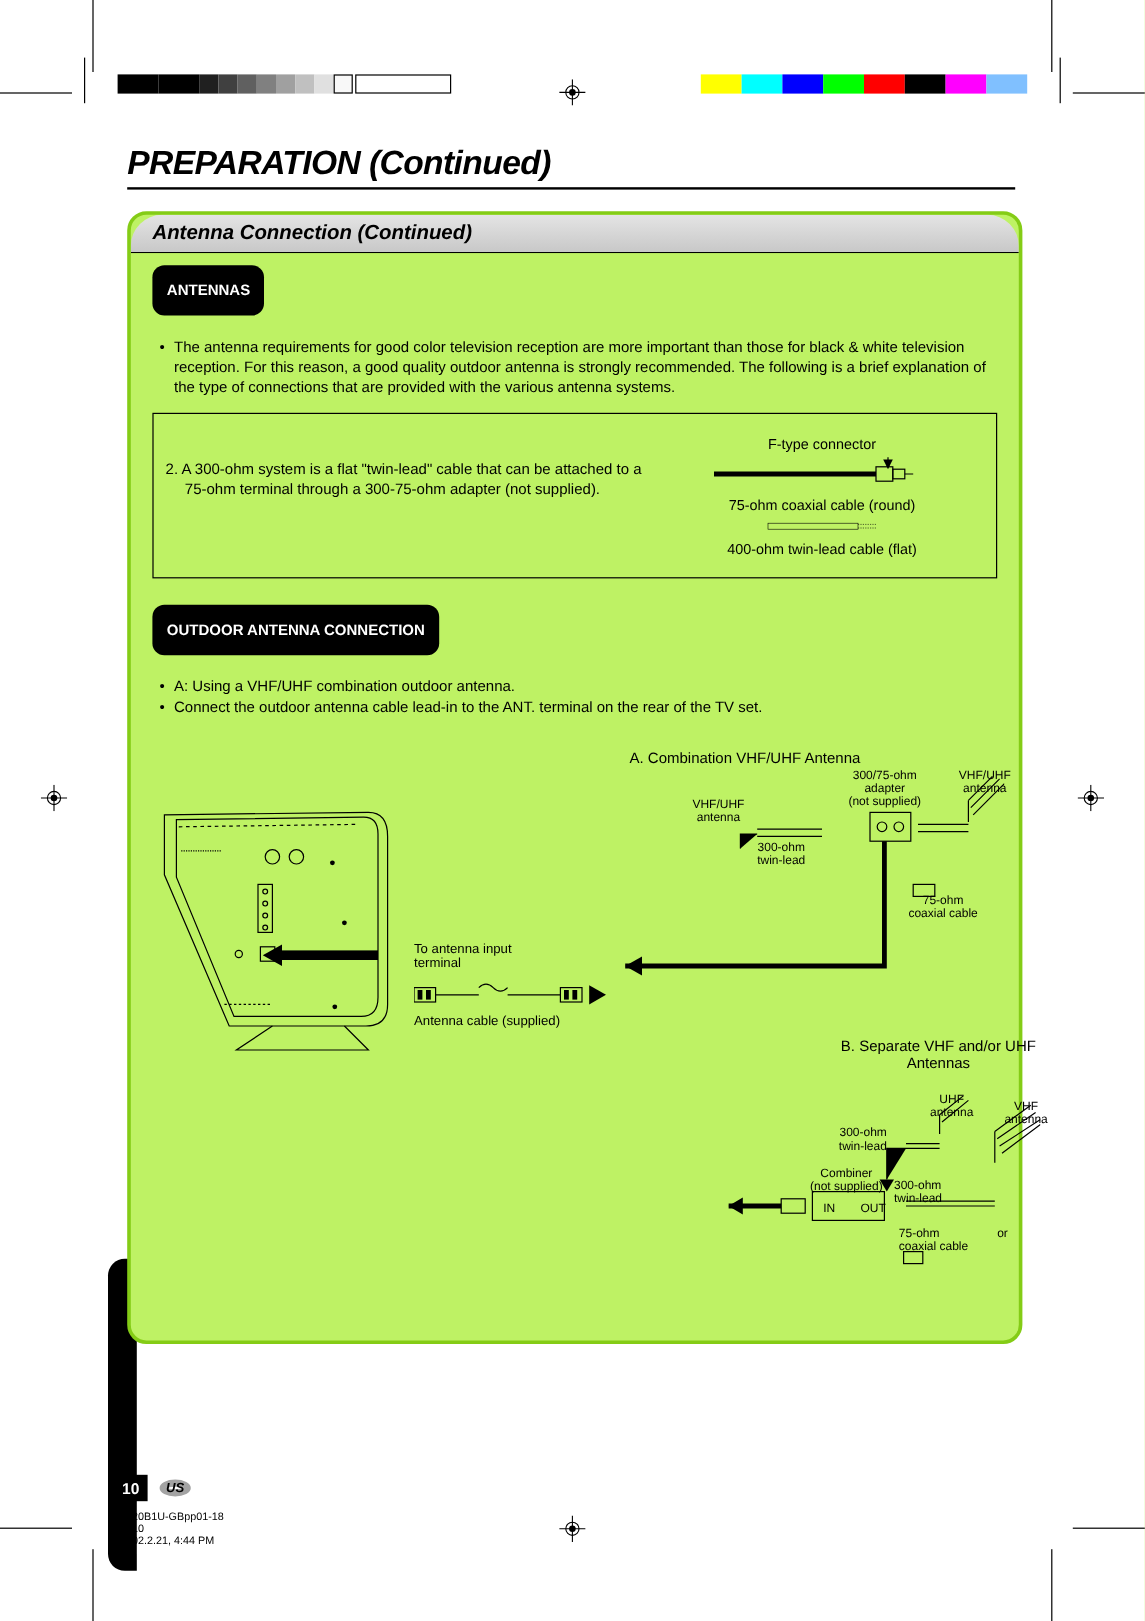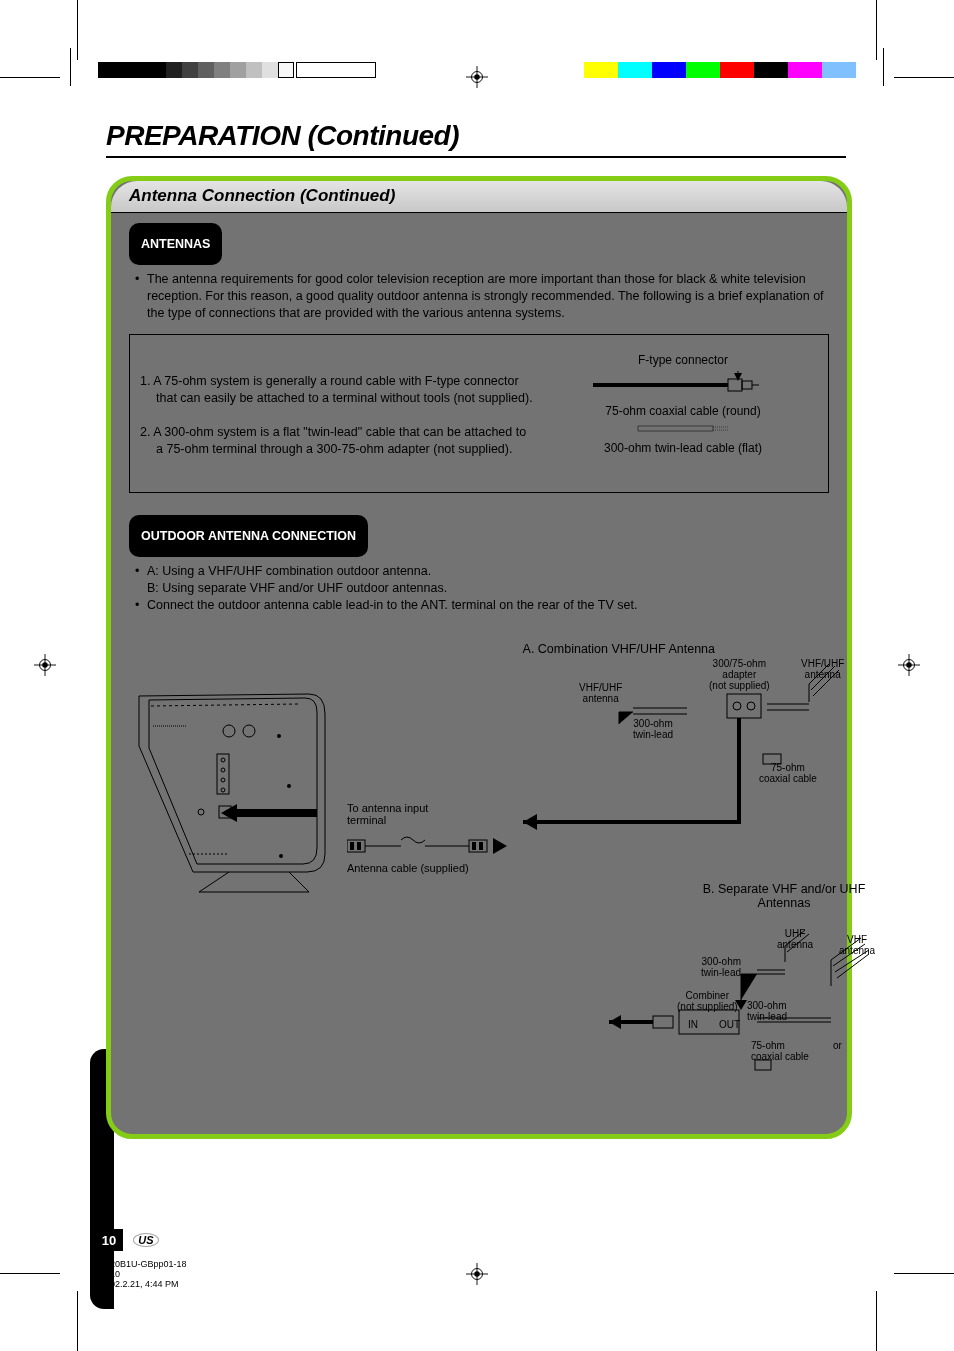--- a/index.html
+++ b/index.html
@@ -65,25 +65,25 @@
   }
   .page-title {
     font-size: 28px;
     font-weight: bold;
     font-style: italic;
     letter-spacing: -0.5px;
   }
   .title-rule { border: none; border-top: 2px solid #000; margin-top: 4px; }
 
   .rounded-box {
-    border: 5px solid #84cc16;
-    border-radius: 26px;
+    border: 3px solid #84cc16;
+    border-radius: 16px;
     margin-top: 18px;
     padding: 0 0 32px 0;
-    background: #737373;
+    background: #bef264;
     width: 746px;
   }
   .section-header {
     background: linear-gradient(#e4e4e4, #c8c8c8);
     border-bottom: 1px solid #000;
     border-top-left-radius: 26px;
     border-top-right-radius: 26px;
     padding: 5px 18px 6px;
     font-size: 17px;
     font-weight: bold;
@@ -92,21 +92,21 @@
   }
   .inner { padding: 10px 18px 0 18px; }
   .pill {
     display: inline-block;
     background: #000;
     color: #fff;
     font-weight: bold;
     font-size: 12.5px;
     padding: 14px 12px;
     border-radius: 10px;
-    margin-bottom: 6px;
+    margin-bottom: 18px;
   }
   .bullet-row { display: flex; margin-left: 6px; font-size: 12.5px; line-height: 1.35; }
   .bullet-row .dot { flex: 0 0 12px; }
   .bullet-row .txt { flex: 1; }
   .two-col-box {
     border: 1px solid #000;
     margin: 12px 0 22px 0;
     padding: 14px 10px 16px 10px;
     display: flex;
     gap: 14px;
@@ -120,21 +120,21 @@
   .flat-cable { width: 190px; height: 10px; margin: 6px auto 0; }
   .small-label { font-size: 11px; line-height: 1.1; }
   .xs-label { font-size: 10px; line-height: 1.1; }
   .diagram-label { font-size: 12.5px; margin-bottom: 4px; }
   .footer-area { position:absolute; left:95px; bottom: 100px; display:flex; align-items:center; gap:10px;}
   .page-num {
     background:#000; color:#fff; width:28px; height:22px;
     display:flex; align-items:center; justify-content:center;
     font-size:13px; font-weight:bold;
   }
-  .us-icon { border:1px solid #a3a3a3; border-radius:50%; width: 26px; height: 14px;
+  .us-icon { border:6px solid #a3a3a3; border-radius:50%; width: 26px; height: 14px;
     display:flex; align-items:center; justify-content:center; font-size:11px; font-style:italic; font-weight:bold;}
   .imprint-row { position:absolute; left:110px; bottom: 62px; width: 720px;
     display:flex; justify-content:space-between; font-size:9px; color:#000;flex-direction:column;}
   .bottom-bleed { position:absolute; left:90px; bottom: 42px; width: 24px; height: 260px; background:#000;
     border-bottom-left-radius: 14px; border-top-left-radius: 14px;}
 </style>
 </head>
 <body>
 
 <div class="crop-marks">
@@ -214,52 +214,50 @@
       
       <div class="pill">ANTENNAS</div>
       <div class="bullet-row">
         <div class="dot">•</div>
         <div class="txt">The antenna requirements for good color television reception are more important than those for black &amp; white television reception. For this reason, a good quality outdoor antenna is strongly recommended. The following is a brief explanation of the type of connections that are provided with the various antenna systems.</div>
       </div>
 
       <div class="two-col-box">
         <div class="two-col-left">
           <ol class="num">
-            <li>1. A 75-ohm system is generally a round cable with F-type connector that can easily be attached to a terminal without tools (not supplied).</li>
             <li>2. A 300-ohm system is a flat "twin-lead" cable that can be attached to a 75-ohm terminal through a 300-75-ohm adapter (not supplied).</li>
           </ol>
         </div>
         <div class="two-col-right">
           <div class="cable-cap">F-type connector</div>
           <svg width="200" height="30" viewBox="0 0 200 30">
             <path d="M155 4 l0 8" stroke="#000" marker-end=""></path>
             <polygon points="155,14 151,6 159,6" fill="#000"></polygon>
             <line x1="10" y1="18" x2="145" y2="18" stroke="#000" stroke-width="4"></line>
             <rect x="145" y="12" width="14" height="12" fill="none" stroke="#000"></rect>
             <rect x="159" y="14" width="10" height="8" fill="none" stroke="#000"></rect>
             <line x1="169" y1="18" x2="176" y2="18" stroke="#000"></line>
           </svg>
           <div class="cable-cap">75-ohm coaxial cable (round)</div>
 
           <svg class="flat-cable" width="200" height="20" viewBox="0 0 200 20">
             <rect x="10" y="4" width="150" height="10" fill="none" stroke="#000"></rect>
             <line x1="160" y1="6" x2="190" y2="6" stroke="#000" stroke-dasharray="2,2"></line>
             <line x1="160" y1="12" x2="190" y2="12" stroke="#000" stroke-dasharray="2,2"></line>
           </svg>
-          <div class="cable-cap">300-ohm twin-lead cable (flat)</div>
+          <div class="cable-cap">400-ohm twin-lead cable (flat)</div>
         </div>
       </div>
 
       
       <div class="pill">OUTDOOR ANTENNA CONNECTION</div>
       <div class="bullet-row">
         <div class="dot">•</div>
         <div class="txt">
           <div>A: Using a VHF/UHF combination outdoor antenna.</div>
-          <div>B: Using separate VHF and/or UHF outdoor antennas.</div>
         </div>
       </div>
       <div class="bullet-row">
         <div class="dot">•</div>
         <div class="txt">Connect the outdoor antenna cable lead-in to the ANT. terminal on the rear of the TV set.</div>
       </div>
 
       
       <div style="text-align:right; margin: 28px 114px 6px 0;" class="diagram-label">A. Combination VHF/UHF Antenna</div>
 

